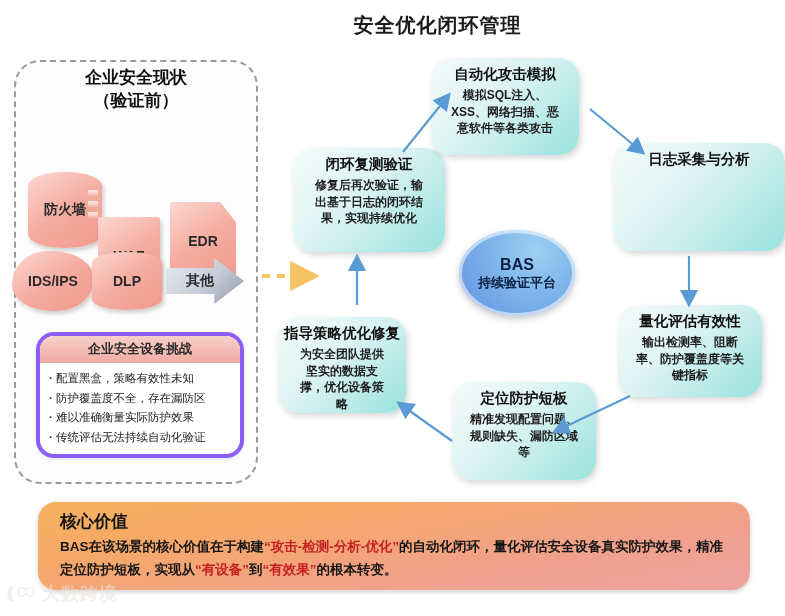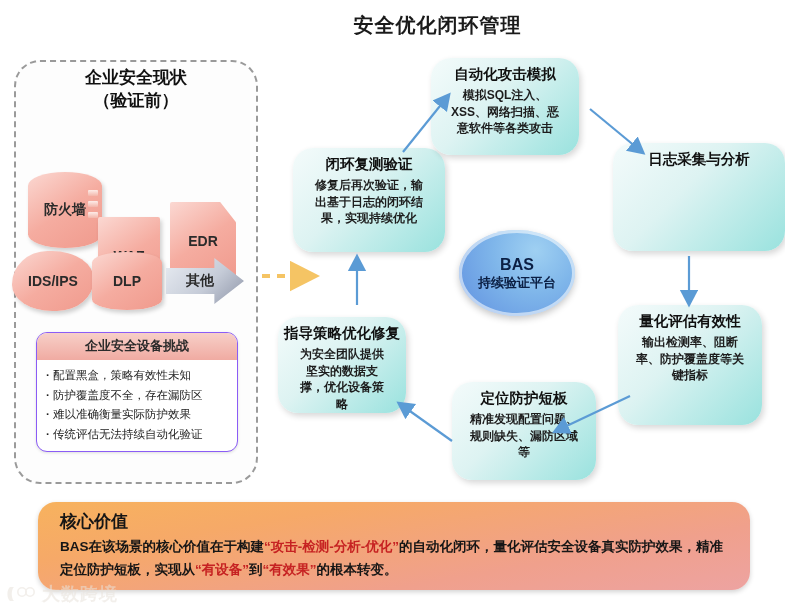--- a/index.html
+++ b/index.html
@@ -63,21 +63,21 @@
   .waf-tabs{position:absolute;left:88px;top:190px;}
   .waf-tabs i{
     display:block;width:10px;height:6px;margin-bottom:5px;
     background:linear-gradient(180deg,#fdece8,#f3b6aa);
     border-radius:1px;
   }
 
   
   .challenge{
     position:absolute;left:36px;top:332px;width:200px;
-    border:1px solid #8b5cf6;border-radius:11px;
+    border:4px solid #8b5cf6;border-radius:18px;
     background:#fff;
     box-shadow:0 1px 3px rgba(0,0,0,.12);
     overflow:hidden;
   }
   .challenge-head{
     background:linear-gradient(180deg,#f7cfc8 0%,#f0aba2 100%);
     text-align:center;font-weight:bold;font-size:13px;color:#2b2b2b;
     padding:4px 0 5px;
   }
   .challenge ul{list-style:none;margin:0;padding:6px 8px 7px 9px;}
@@ -206,21 +206,21 @@
 
   <div class="node" style="left:431px;top:58px;width:148px;height:97px;">
     <div class="nt">自动化攻击模拟</div>
     <div class="nd" style="padding:0 12px;">模拟SQL注入、XSS、网络扫描、恶意软件等各类攻击</div>
   </div>
 
   <div class="node" style="left:613px;top:143px;width:172px;height:108px;">
     <div class="nt">日志采集与分析</div>
   </div>
 
-  <div class="node" style="left:618px;top:305px;width:144px;height:120px;">
+  <div class="node" style="left:618px;top:305px;width:144px;height:92px;">
     <div class="nt">量化评估有效性</div>
     <div class="nd" style="padding:0 12px;">输出检测率、阻断率、防护覆盖度等关键指标</div>
   </div>
 
   <div class="node" style="left:452px;top:382px;width:144px;height:98px;">
     <div class="nt">定位防护短板</div>
     <div class="nd" style="padding:0 12px;">精准发现配置问题、规则缺失、漏防区域等</div>
   </div>
 
   <div class="node" style="left:278px;top:306px;width:128px;height:96px;margin-top:11px;">

